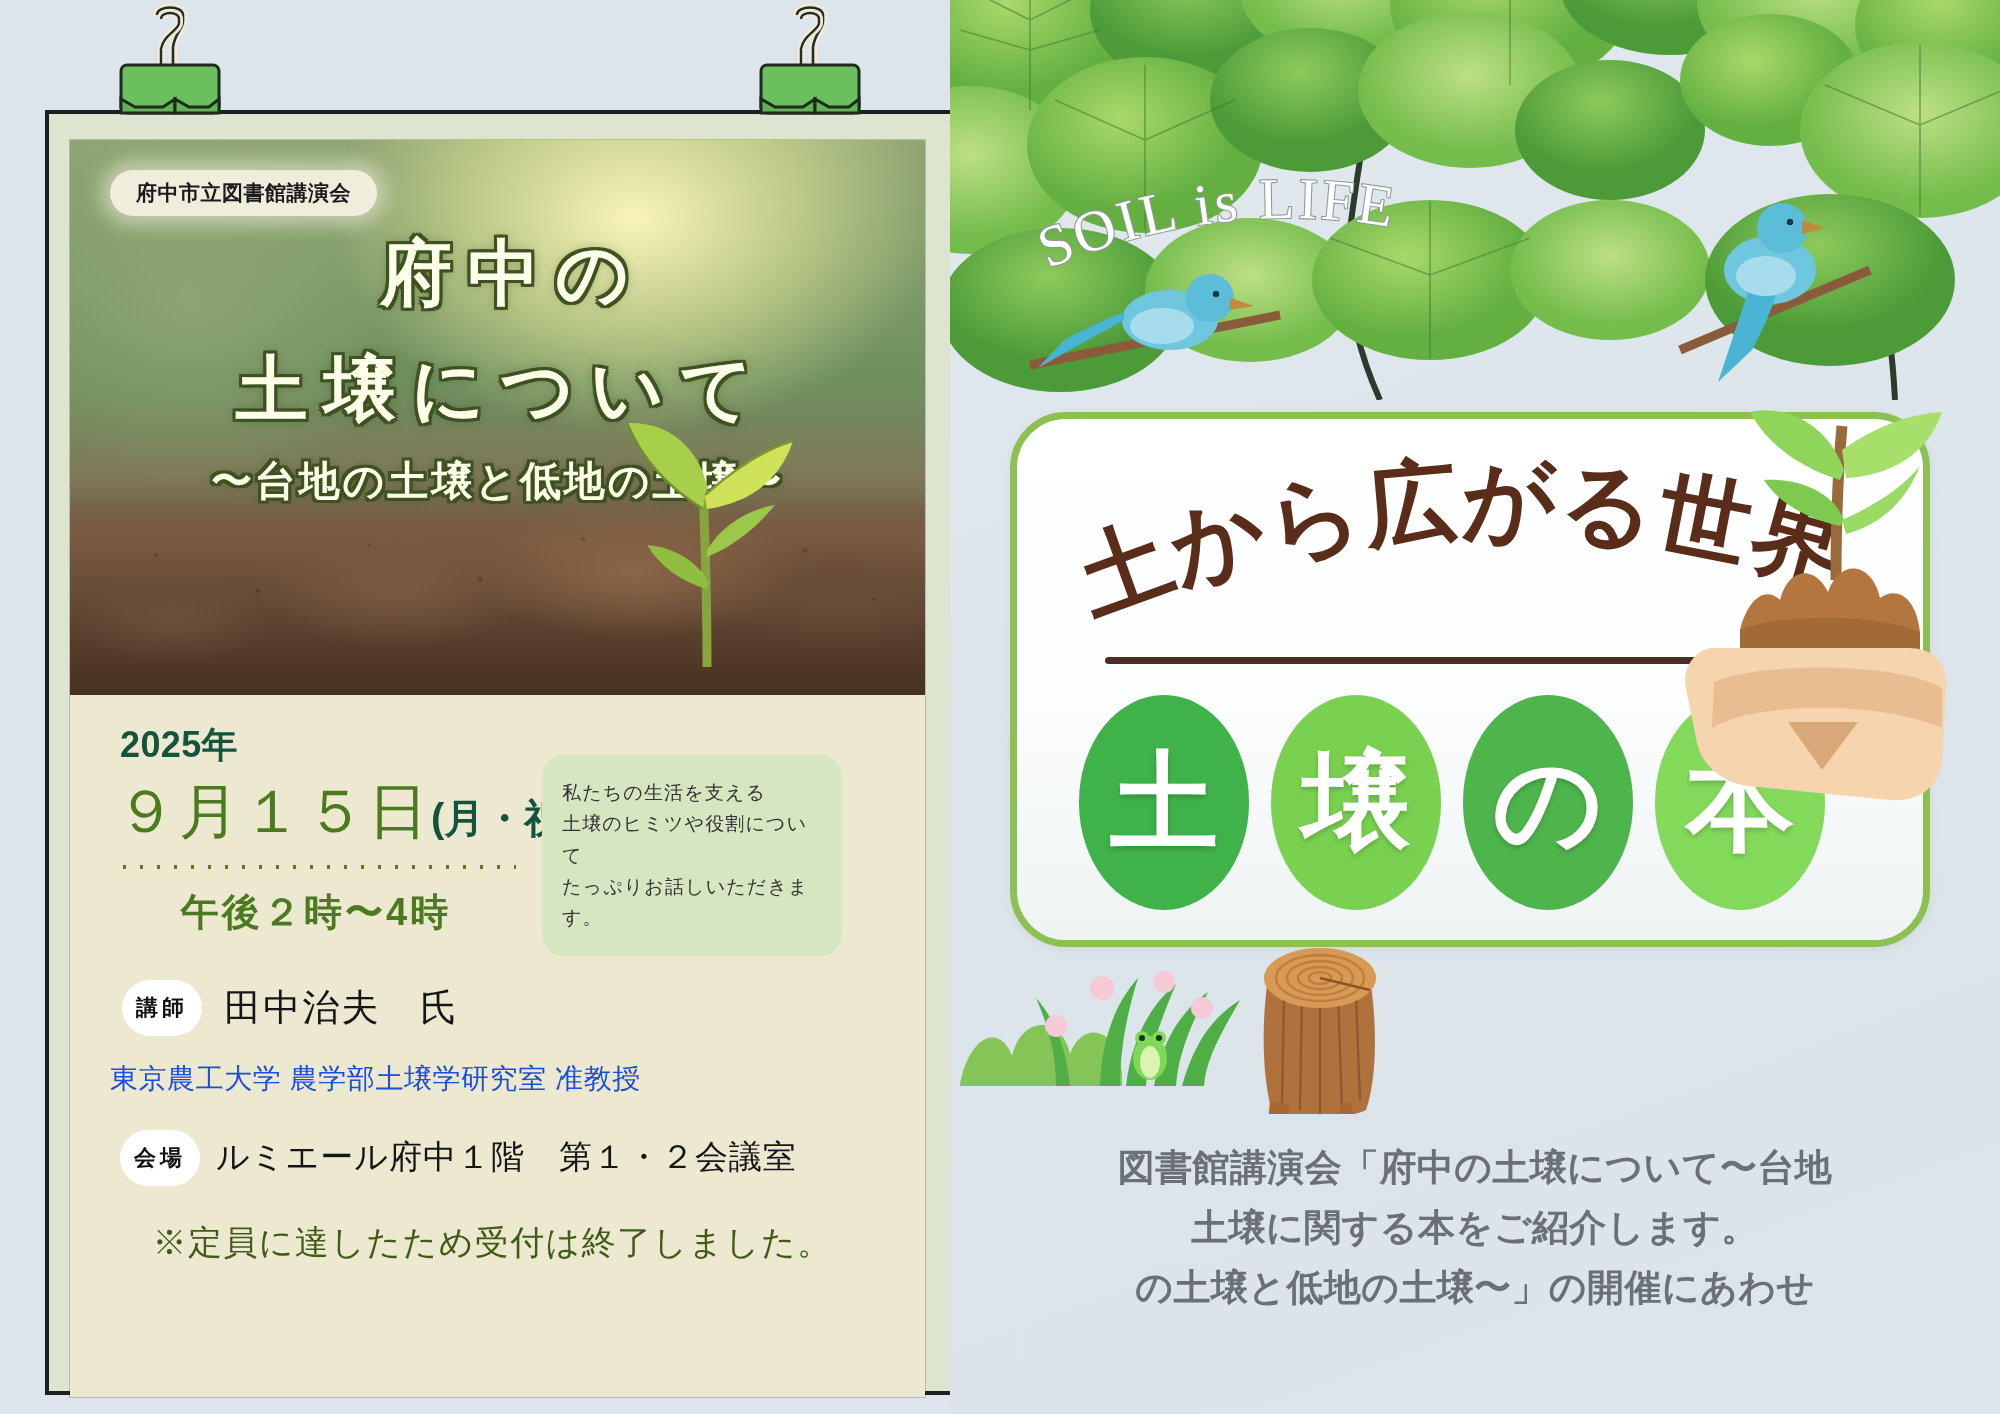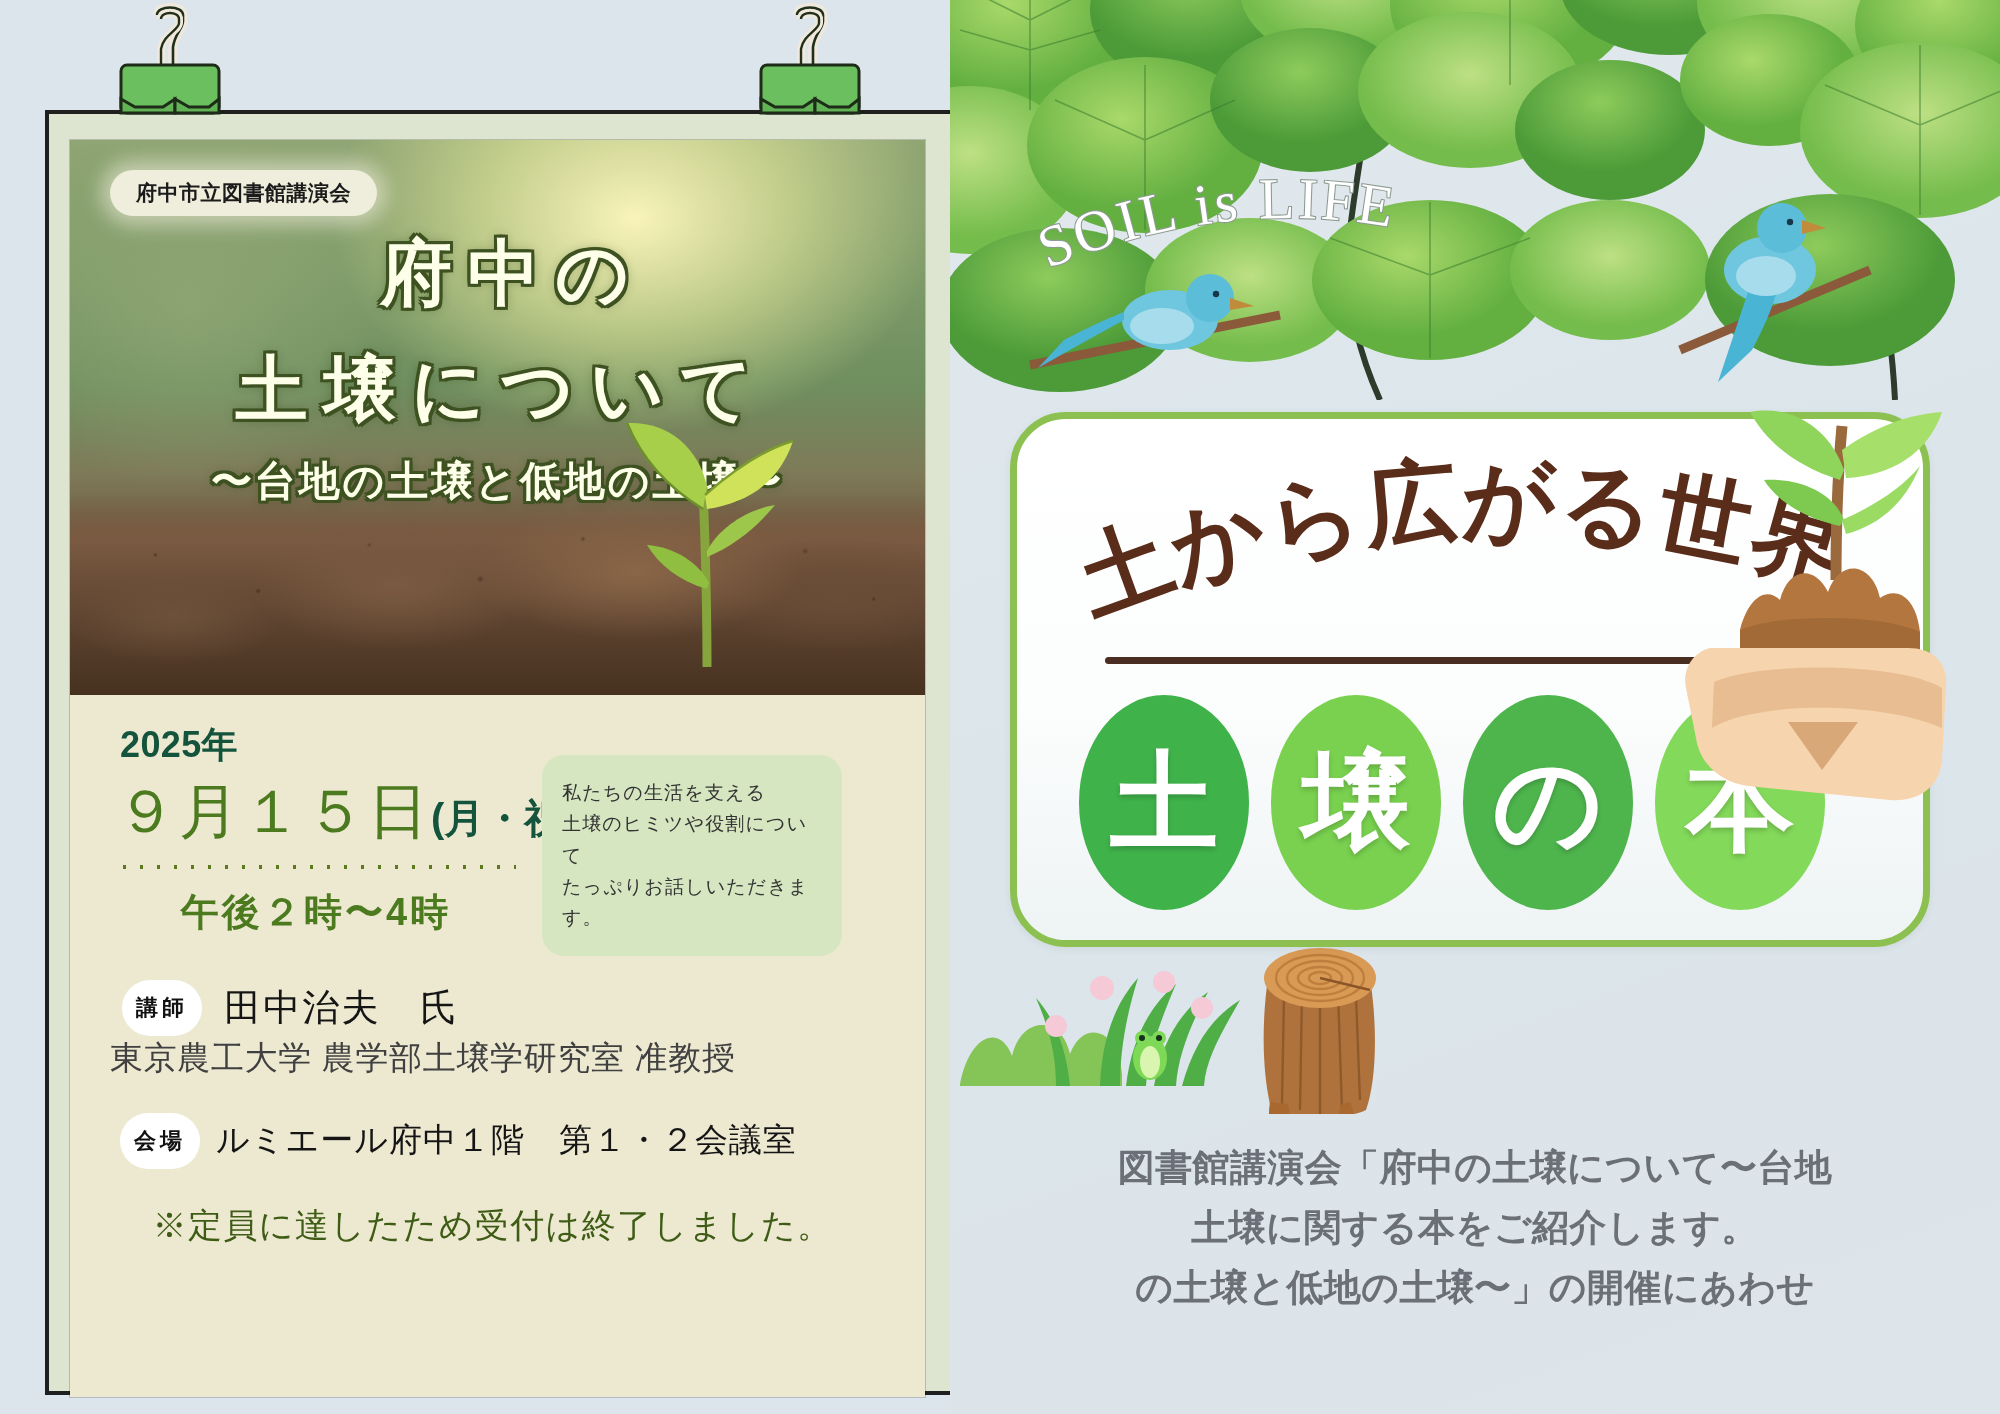--- a/index.html
+++ b/index.html
@@ -121,21 +121,21 @@
     font-size:19px; line-height:1.65; letter-spacing:.06em;
   }
 
   .pill{
     display:inline-block; background:#ffffff; color:#111;
     border-radius:999px; padding:13px 14px; font-size:22px; font-weight:700;
     letter-spacing:.18em; vertical-align:middle;
   }
   #speaker-line{ margin-top:24px; padding-left:16px; display:flex; align-items:center; }
   #speaker-name{ font-size:37px; color:#151515; margin-left:22px; letter-spacing:.06em; }
-  #affiliation{ font-size:33px; color:#404040; letter-spacing:.02em; padding-left:4px; }
+  #affiliation{ margin-top:24px; font-size:28px; color:#1d4ed8; letter-spacing:.02em; padding-left:4px; }
   #venue-line{ margin-top:32px; padding-left:14px; display:flex; align-items:center; }
   #venue-text{ font-size:33px; color:#151515; margin-left:16px; letter-spacing:.03em; }
   #closed-note{
     margin-top:34px; font-size:34px; color:#3f5c16; letter-spacing:.04em; text-align:center;
     padding-right:10px;
   }
 
   
   #right-panel{
     position:absolute; left:950px; top:0; width:1050px; height:1414px;

